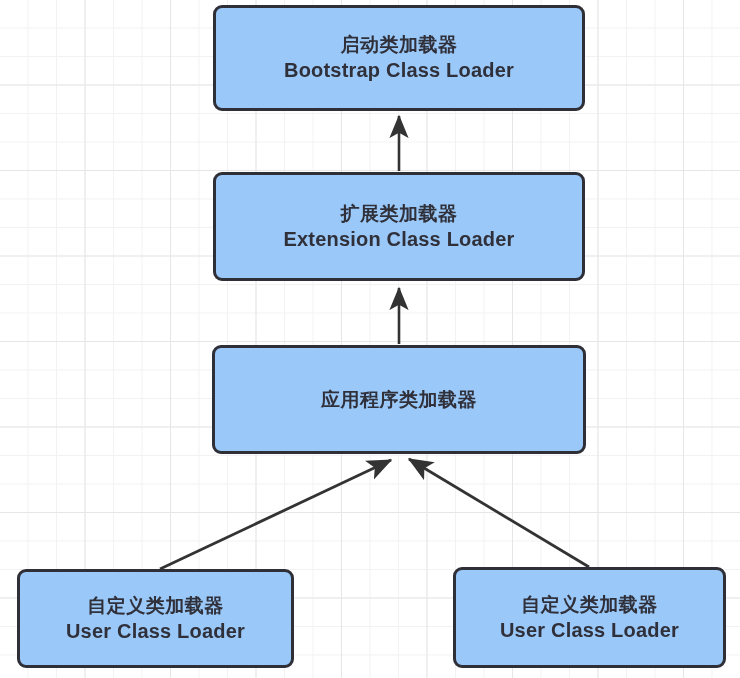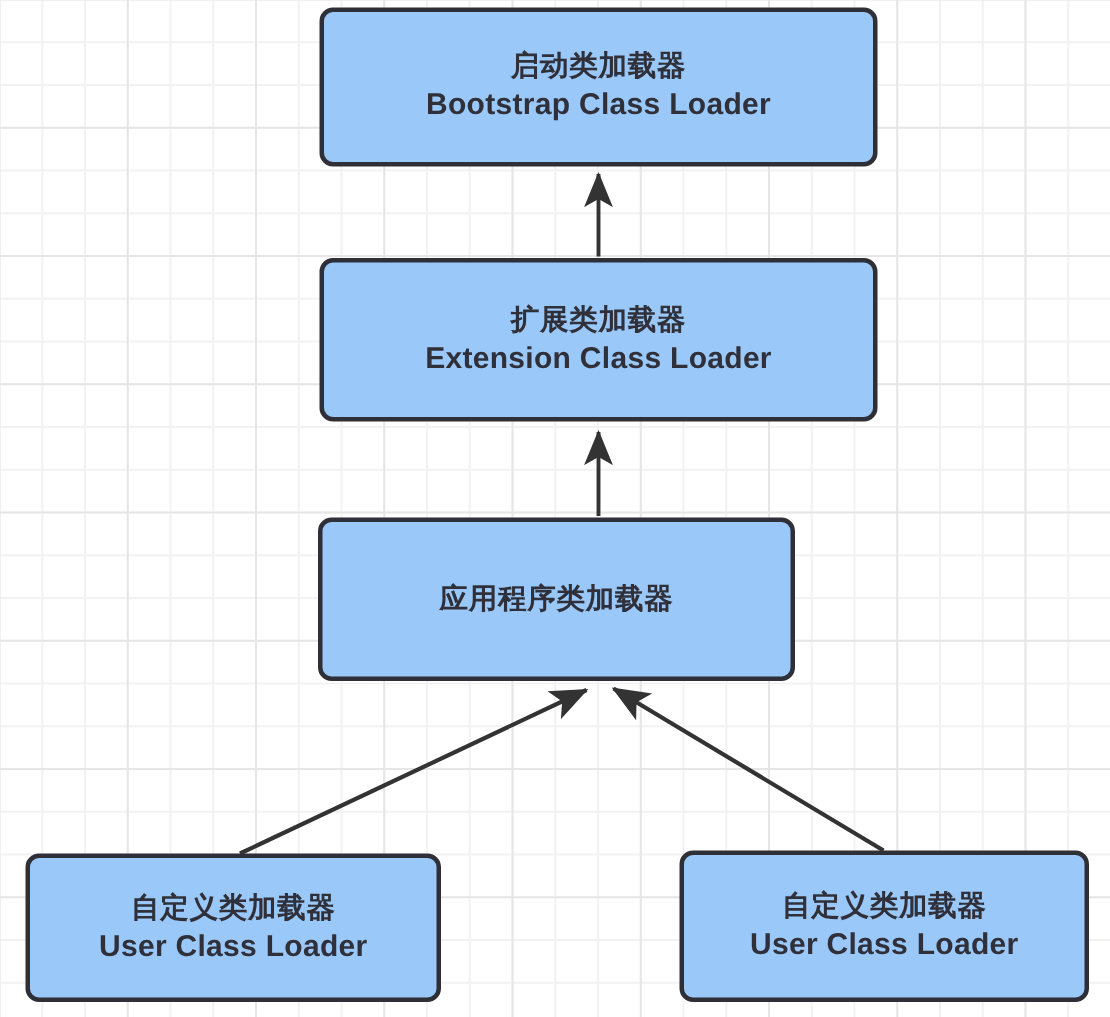--- a/index.html
+++ b/index.html
@@ -61,21 +61,21 @@
   }
   .node .en {
     font-size: 20px;
     font-weight: bold;
     letter-spacing: 0.2px;
     margin-top: 2px;
   }
 
   #node-bootstrap   { left: 213px; top: 5px;   width: 372px; height: 106px; }
   #node-extension   { left: 213px; top: 172px; width: 372px; height: 109px; }
-  #node-application { left: 212px; top: 345px; width: 318px; height: 109px; }
+  #node-application { left: 212px; top: 345px; width: 374px; height: 109px; }
   #node-user-left   { left: 17px;  top: 569px; width: 277px; height: 99px; }
   #node-user-right  { left: 453px; top: 567px; width: 273px; height: 101px; }
 </style>
 </head>
 <body>
 
 <div id="canvas">
 
   <svg id="edges" viewBox="0 0 740 678" width="740" height="678">
     <defs>

